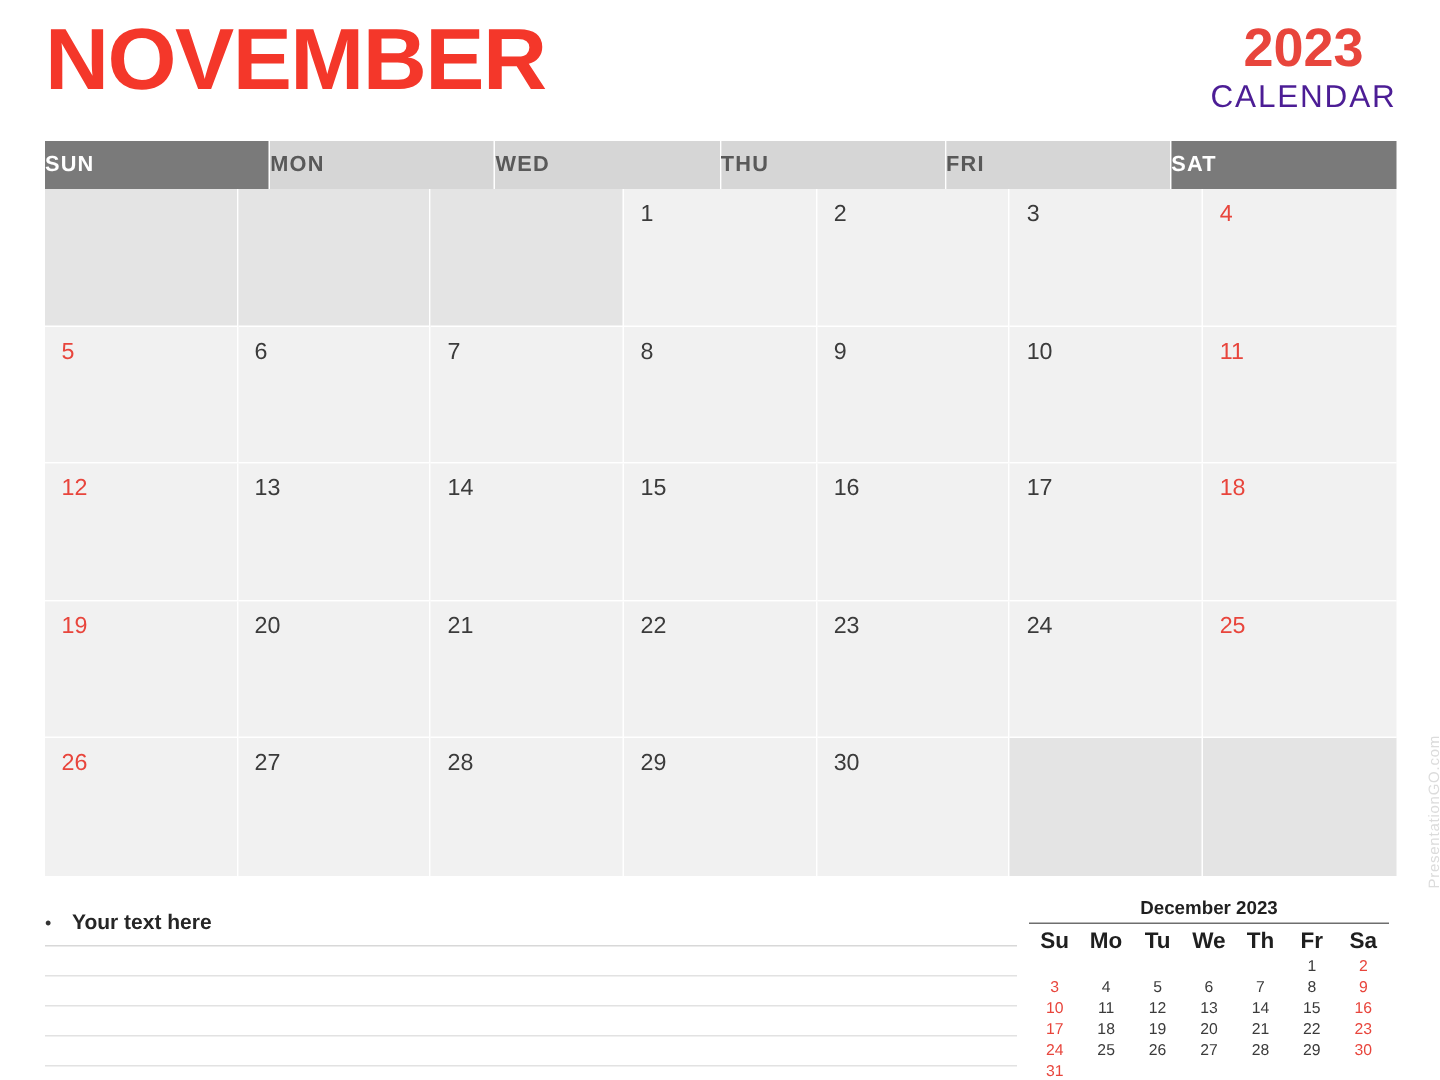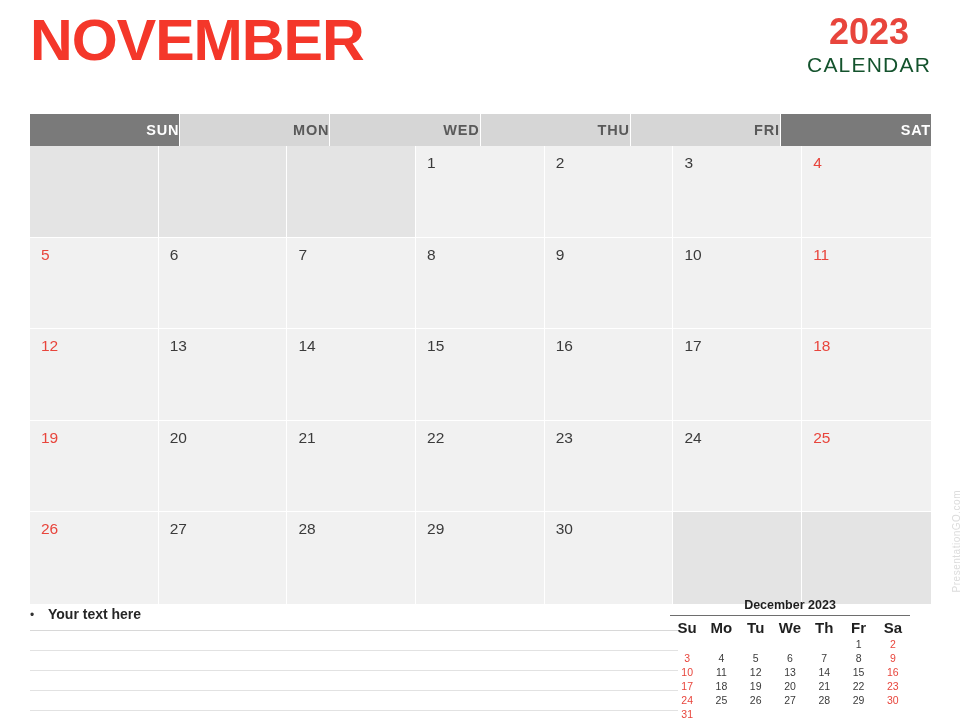--- a/index.html
+++ b/index.html
@@ -45,49 +45,48 @@
   .year-num {
     font-family: "Liberation Sans Narrow", "Liberation Sans", sans-serif;
     font-size: 36px;
     font-weight: bold;
     color: #E8453C;
     letter-spacing: 0px;
     display: block;
   }
   .year-word {
     font-size: 21px;
-    color: #14532d;
+    color: #4c1d95;
     letter-spacing: 1.2px;
     display: block;
     margin-top: 4px;
   }
 
   
   .grid {
     position: absolute;
     left: 30px;
     top: 94px;
     width: 901px;
   }
   .grid-row {
     display: flex;
   }
   .dow {
     width: 153px;
     height: 32px;
     line-height: 32px;
-    text-align: right;
+    text-align: left;
     font-size: 14.5px;
     font-weight: bold;
     letter-spacing: 0.8px;
     box-sizing: border-box;
     border-right: 1.5px solid #ffffff;
     background: #d6d6d6;
     color: #595959;
-    margin-top: 20px;
   }
   .dow:last-child { border-right: none; }
   .dow.weekend {
     background: #7a7a7a;
     color: #ffffff;
   }
   .day-cell {
     width: 128.7px;
     height: 91.6px;
     box-sizing: border-box;
@@ -134,21 +133,21 @@
     font-weight: bold;
   }
   .rule-line {
     height: 19px;
     border-bottom: 1px solid #e2e2e2;
   }
 
   
   .mini {
     position: absolute;
-    left: 670px;
+    left: 686px;
     top: 598px;
     width: 240px;
   }
   .mini-title {
     text-align: center;
     font-size: 12.5px;
     font-weight: bold;
     color: #1f1f1f;
     padding-bottom: 3px;
     border-bottom: 1.6px solid #6e6e6e;

